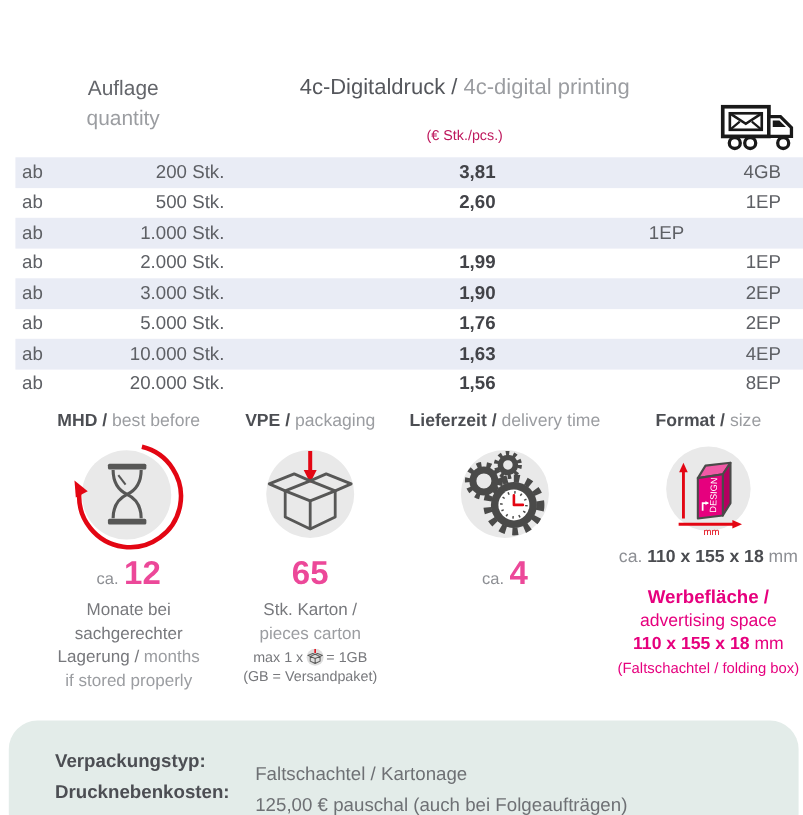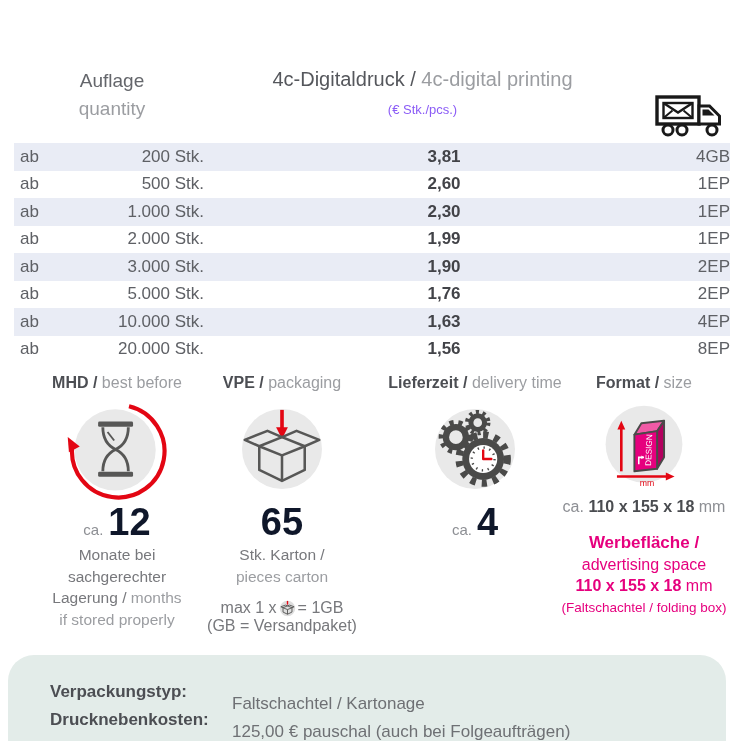--- a/index.html
+++ b/index.html
@@ -10,53 +10,53 @@
   }
   
   .hdr { position:absolute; top:62px; left:0; width:730px; height:80px; }
   .hdr-qty { position:absolute; left:52px; top:8px; width:120px; text-align:center; }
   .hdr-qty .de { font-size:19px; color:#64666b; }
   .hdr-qty .en { font-size:19px; color:#9b9da1; margin-top:6px; }
   .hdr-title { position:absolute; left:230px; top:6px; width:385px; text-align:center; }
   .hdr-title .line1 { font-size:20px; }
   .hdr-title .de { color:#55575c; }
   .hdr-title .en { color:#9b9da1; }
-  .hdr-title .unit { font-size:13px; color:#8b5cf6; margin-top:11px; }
+  .hdr-title .unit { font-size:13px; color:#be185d; margin-top:24px; }
   .hdr-truck { position:absolute; right:5px; top:33px; width:70px; height:46px; }
   
   .tbl { position:absolute; top:143px; left:0; width:730px; }
   .trow {
     margin-left:14px; width:716px; height:27.5px;
     display:grid; grid-template-columns:26px 158px 1fr 88px;
-    align-items:center; padding:0 0 0 6px; font-size:17px;
+    align-items:center; padding:0 20px 0 6px; font-size:17px;
   }
   .trow.striped { background:#e9ecf5; }
   .c-ab   { color:#5e6065; }
   .c-qty  { color:#5e6065; text-align:right; }
   .c-price{ color:#424348; font-weight:bold; text-align:center; padding-left:42px; }
   .c-ship { color:#5e6065; text-align:right; }
   
   .info { position:absolute; top:374px; left:0; width:590px; height:260px; }
   .icol { position:absolute; top:0; text-align:center; }
   .icol-mhd  { left:22px;  width:190px; }
   .icol-vpe  { left:196px; width:172px; }
-  .icol-lief { left:368px; width:214px; }
+  .icol-lief { left:352px; width:214px; }
   .icol-fmt  { left:556px; width:176px; }
   .icol-title { font-size:16px; height:24px; }
   .icol-title .de { font-weight:bold; color:#4c4e53; }
   .icol-title .en { color:#9b9da1; }
   .icon-wrap { height:102px; display:flex; align-items:center; justify-content:center; }
   .icon-wrap svg { display:block; }
   .big-line { height:42px; display:flex; align-items:baseline; justify-content:center; margin-top:2px; }
   .big-line .ca  { font-size:15px; color:#8d8f94; margin-right:5px; }
-  .big-line .big { font-size:38px; font-weight:bold; color:#0f172a; line-height:40px; }
+  .big-line .big { font-size:30px; font-weight:bold; color:#ec4899; line-height:40px; }
   .ilines { font-size:15.5px; line-height:21.5px; }
   .mid   { color:#77787c; }
   .light { color:#9b9da1; }
-  .small-note { font-size:16px; line-height:17px; color:#77787c; margin-top:12px; }
+  .small-note { font-size:13px; line-height:17px; color:#77787c; margin-top:2px; }
   .small-note svg { vertical-align:-4px; margin:0 2px; }
   
   .fmt-size { font-size:16px; margin-top:4px; }
   .fmt-size .lt { color:#8d8f94; }
   .fmt-size .bd { font-weight:bold; color:#4a4c50; }
   .fmt-ad { margin-top:16px; color:#e6007e; font-size:16px; line-height:21.5px; }
   .fmt-ad .t1 { font-weight:bold; font-size:17px; }
   .fmt-ad .t3 b { font-weight:bold; }
   .fmt-ad .t4 { font-size:13.5px; }
   
@@ -106,21 +106,20 @@
   </div>
   <div class="trow">
     <span class="c-ab">ab</span>
     <span class="c-qty">500 Stk.</span>
     <span class="c-price">2,60</span>
     <span class="c-ship">1EP</span>
   </div>
   <div class="trow striped">
     <span class="c-ab">ab</span>
     <span class="c-qty">1.000 Stk.</span>
-    <span class="c-price">2,30</span>
     <span class="c-ship">1EP</span>
   </div>
   <div class="trow">
     <span class="c-ab">ab</span>
     <span class="c-qty">2.000 Stk.</span>
     <span class="c-price">1,99</span>
     <span class="c-ship">1EP</span>
   </div>
   <div class="trow striped">
     <span class="c-ab">ab</span>

